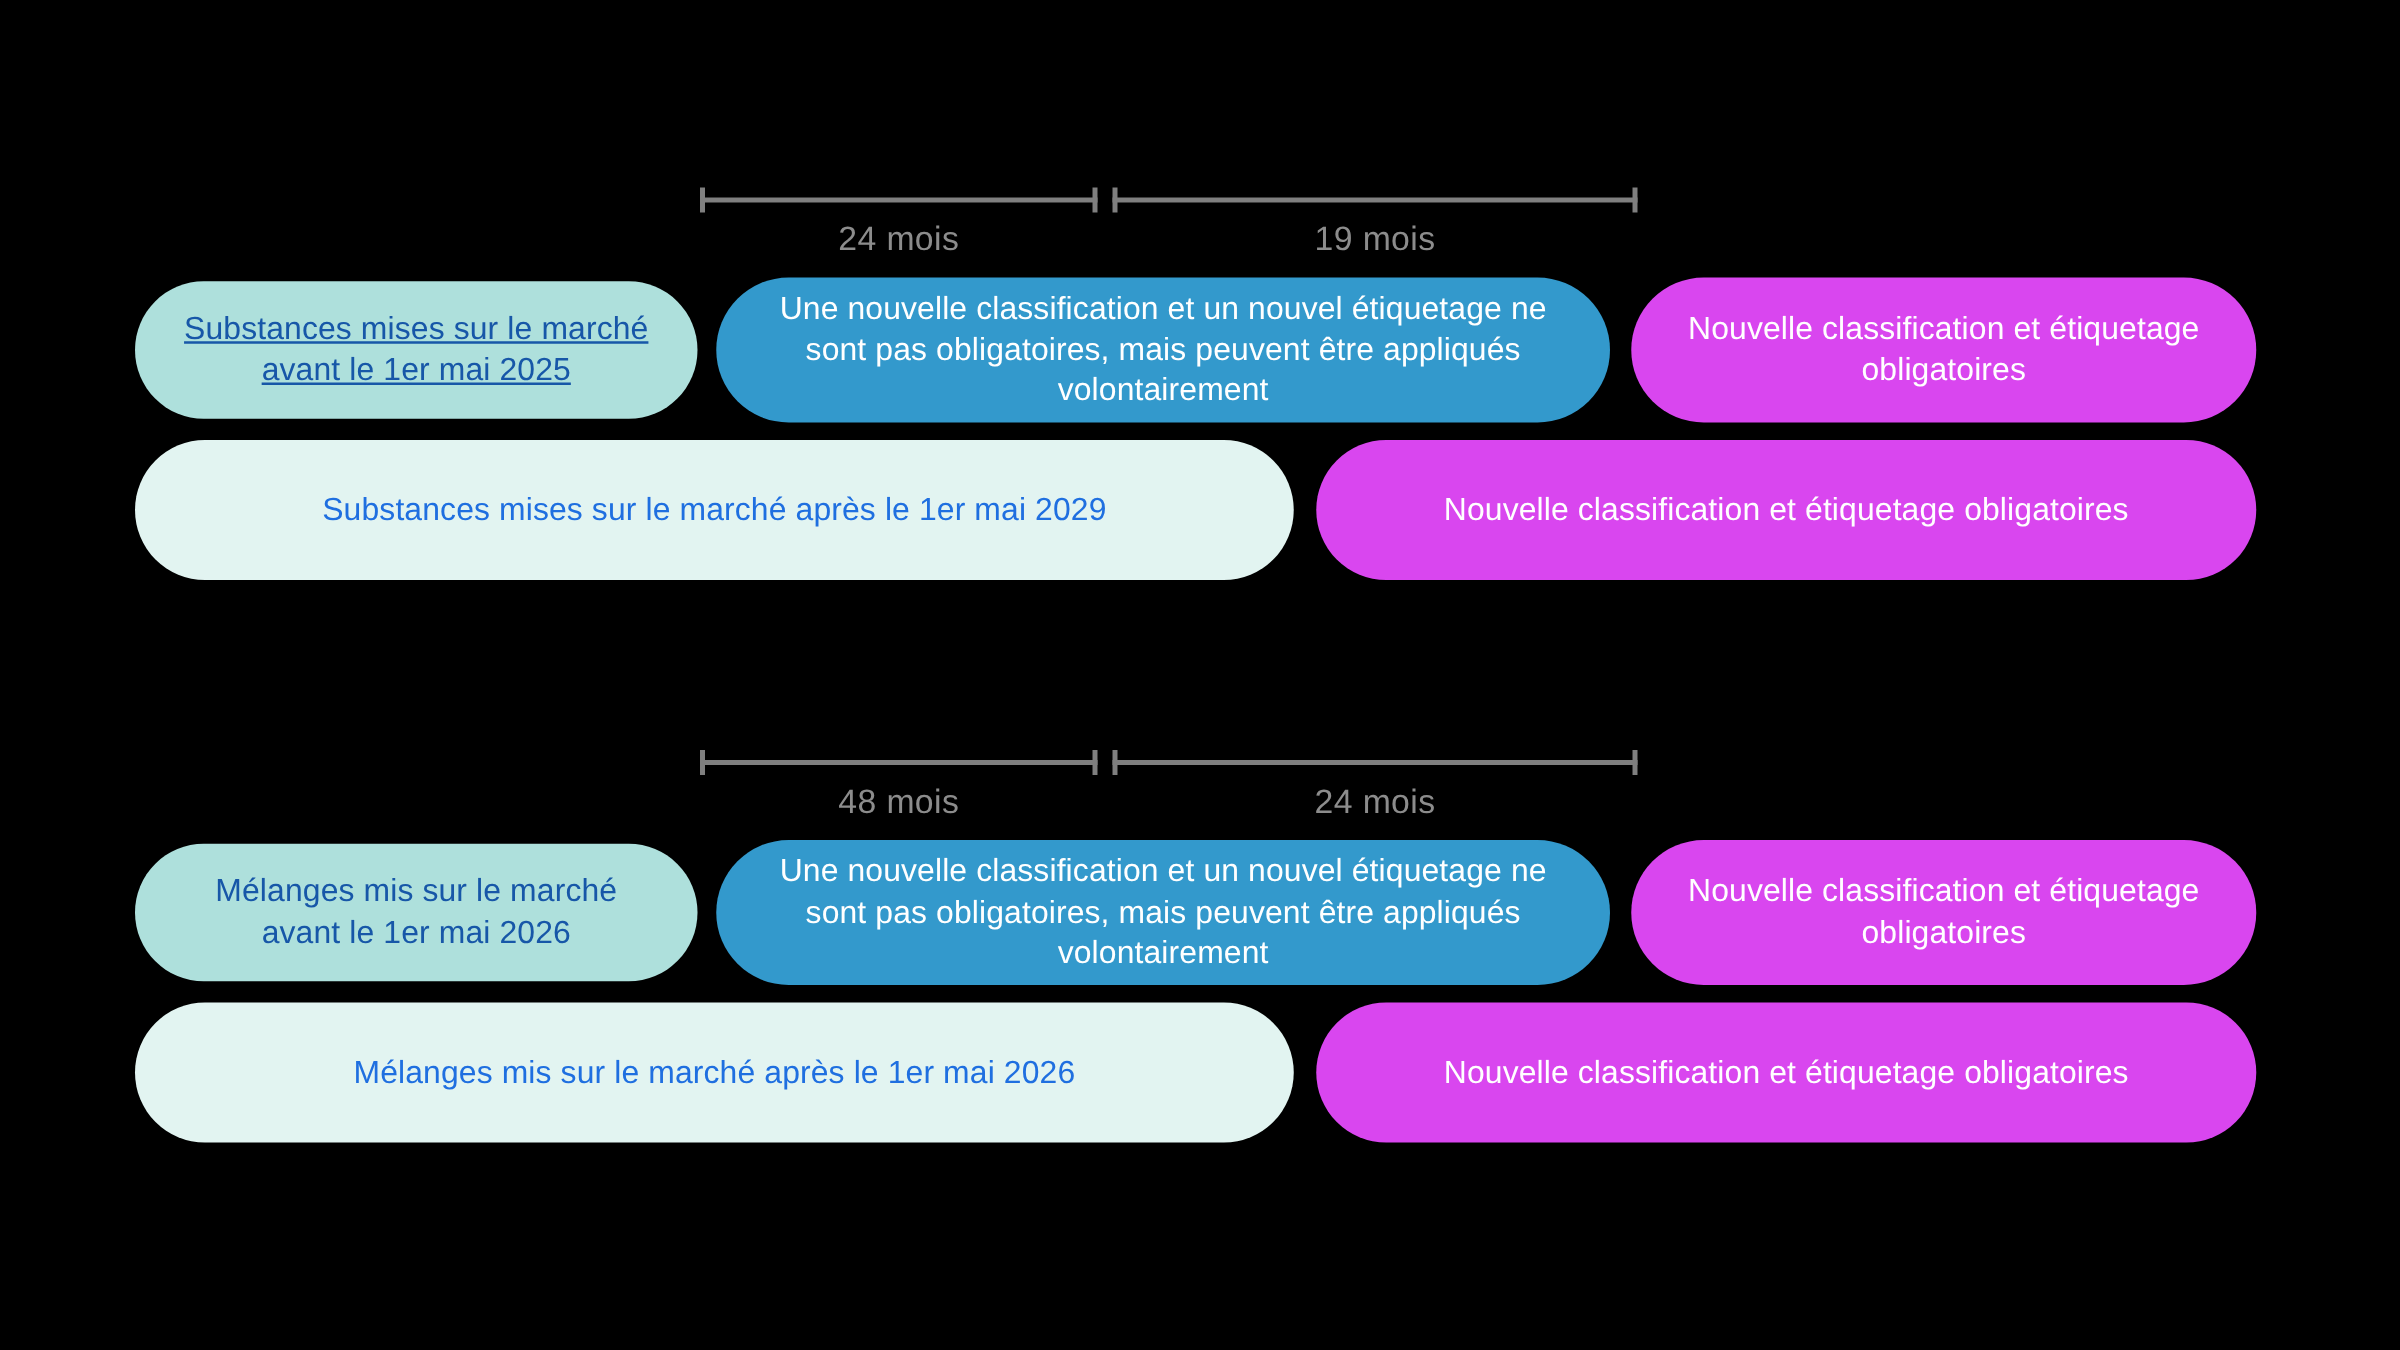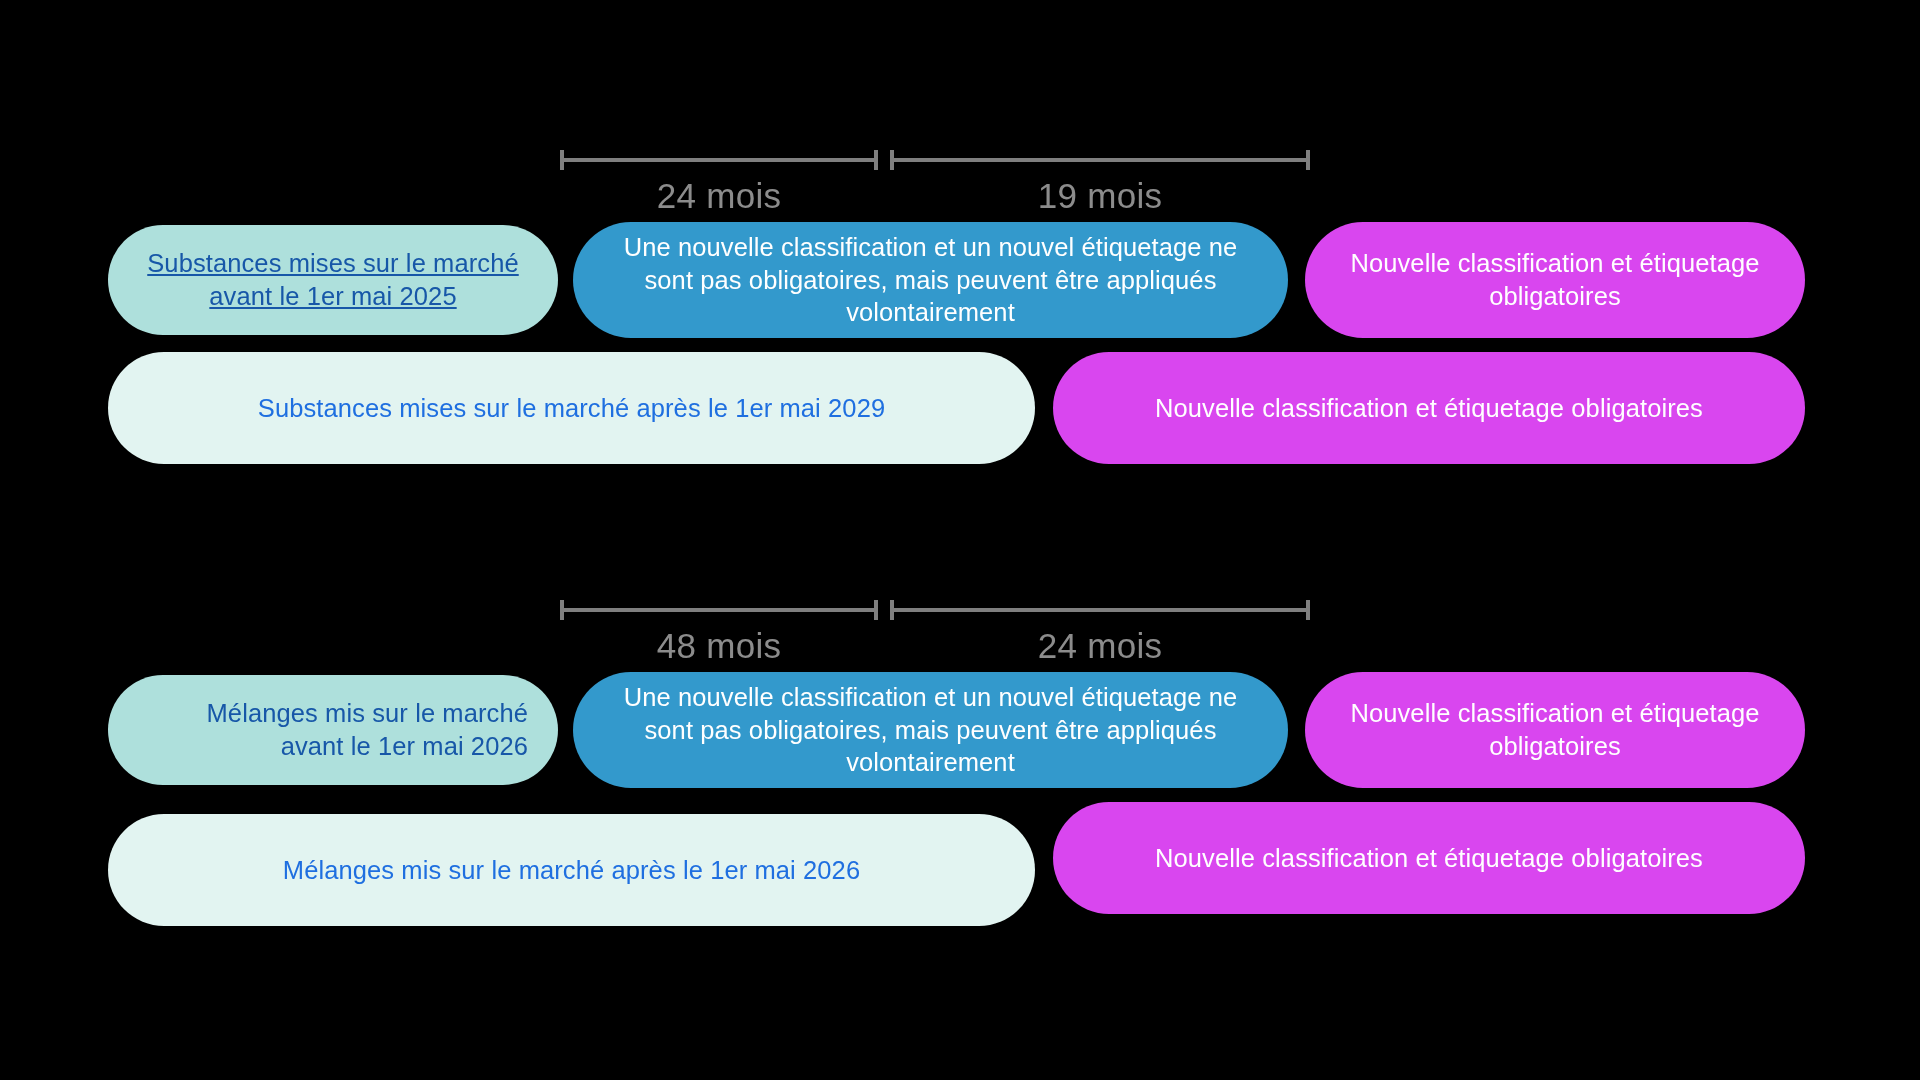--- a/index.html
+++ b/index.html
@@ -62,21 +62,21 @@
     position: absolute;
     top: 24px;
     left: 0;
     width: 750px;
     height: 46px;
   }
   .axis-label {
     position: absolute;
     top: 4px;
     color: #8c8c8c;
-    font-size: 35px;
+    font-size: 27px;
     letter-spacing: 0.3px;
     text-align: center;
     white-space: nowrap;
   }
   .axis-label.l1 { left: 0px;   width: 318px; }
   .axis-label.l2 { left: 330px; width: 420px; }
 
   
   .pill {
     position: absolute;
@@ -102,25 +102,25 @@
   #g1-r1-a { left: 108px;  top: 225px; width: 450px; height: 110px; text-decoration: underline; }
   #g1-r1-b { left: 573px;  top: 222px; width: 715px; height: 116px; }
   #g1-r1-c { left: 1305px; top: 222px; width: 500px; height: 116px; }
 
   #g1-r2-a { left: 108px;  top: 352px; width: 927px; height: 112px; }
   #g1-r2-b { left: 1053px; top: 352px; width: 752px; height: 112px; }
 
   
   #g2-timeline { top: 598px; }
 
-  #g2-r1-a { left: 108px;  top: 675px; width: 450px; height: 110px; text-align: right; }
+  #g2-r1-a { left: 108px;  top: 675px; width: 450px; height: 110px; }
   #g2-r1-b { left: 573px;  top: 672px; width: 715px; height: 116px; }
   #g2-r1-c { left: 1305px; top: 672px; width: 500px; height: 116px; }
 
-  #g2-r2-a { left: 108px;  top: 802px; width: 927px; height: 112px; margin-top: 12px; }
+  #g2-r2-a { left: 108px;  top: 802px; width: 927px; height: 112px; }
   #g2-r2-b { left: 1053px; top: 802px; width: 752px; height: 112px; }
 </style>
 </head>
 <body>
 
 <div class="diagram">
 
   <div class="timeline" id="g1-timeline">
     <div class="timeline-axis">
       <div class="axis-seg left"></div>

